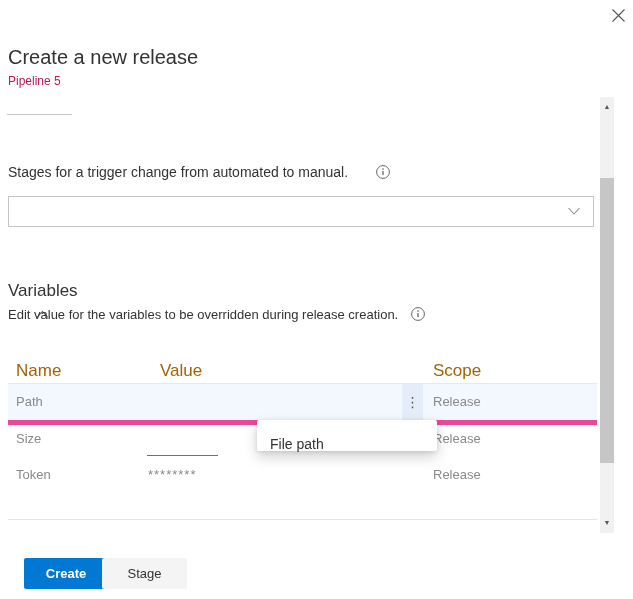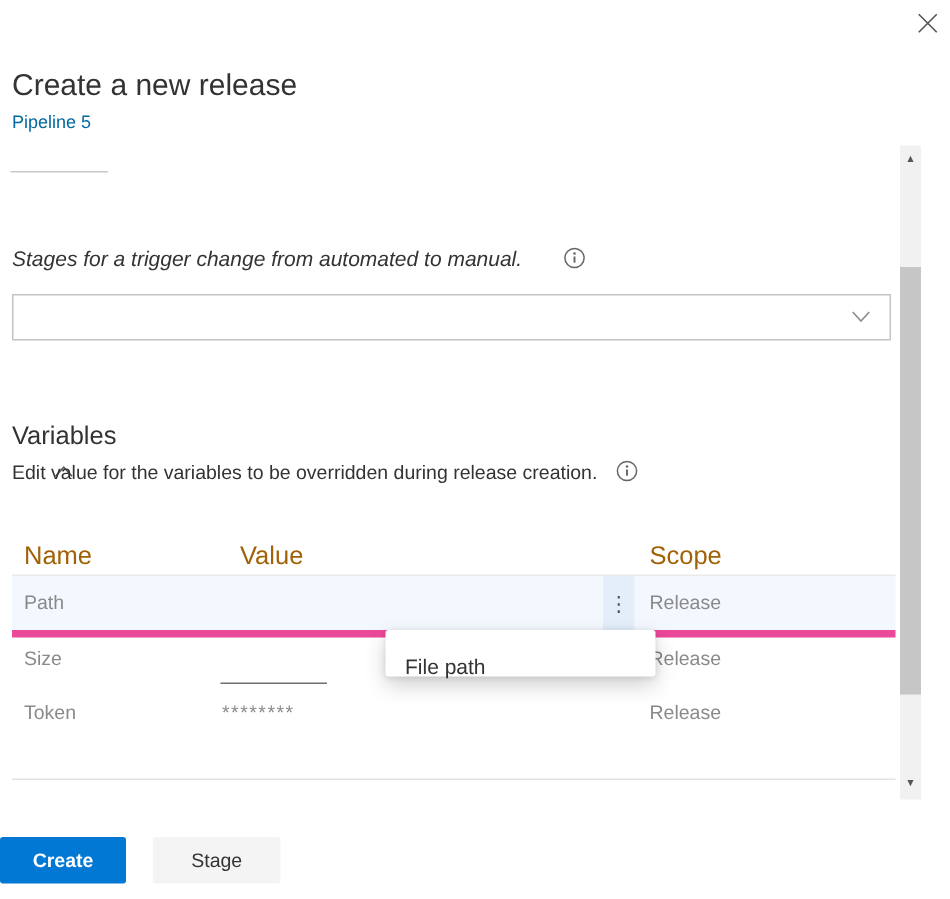--- a/index.html
+++ b/index.html
@@ -5,31 +5,31 @@
   html,body{margin:0;padding:0;background:#fff;}
   .app{position:relative;width:633px;height:599px;background:#ffffff;
        font-family:"Liberation Sans",sans-serif;color:#333;overflow:hidden;}
 
   
   .close-btn{position:absolute;left:608px;top:5px;width:20px;height:20px;cursor:pointer;
              display:flex;align-items:center;justify-content:center;}
 
   
   .title{position:absolute;left:8px;top:46px;font-size:20px;color:#333;}
-  .subtitle{position:absolute;left:8px;top:74px;font-size:12px;color:#0369a1;}
+  .subtitle{position:absolute;left:8px;top:74px;font-size:12px;color:#be185d;}
 
   
   .connector{position:absolute;left:7px;top:114px;width:65px;height:1px;background:#c8c8c8;}
   .stage-card{position:absolute;left:72px;top:100px;width:105px;height:24px;background:#fff;
               border:1px solid #0078d4;border-top:4px solid #0078d4;
               display:flex;align-items:center;padding-left:8px;gap:7px;cursor:pointer;}
   .stage-card .lbl{font-size:13px;color:#333;}
 
   
-  .trigger-row{position:absolute;left:8px;top:164px;display:flex;align-items:center;gap:27px;font-style:italic;}
+  .trigger-row{position:absolute;left:8px;top:164px;display:flex;align-items:center;gap:27px;}
   .trigger-row .txt{font-size:14px;color:#333;}
   .dropdown{position:absolute;left:8px;top:196px;width:584px;height:29px;border:1px solid #c4c4c4;
             background:#fff;cursor:pointer;}
   .dropdown .chev{position:absolute;right:12px;top:8px;}
 
   
   .vars-head{position:absolute;left:8px;top:281px;display:flex;align-items:center;gap:9px;cursor:pointer;flex-direction:column;}
   .vars-head .txt{font-size:17px;color:#333;}
   .vars-desc{position:absolute;left:8px;top:306px;display:flex;align-items:center;gap:12px;}
   .vars-desc .txt{font-size:13px;color:#333;}
@@ -65,21 +65,21 @@
   .sbar{position:absolute;left:600px;top:97px;width:14px;height:436px;background:#f1f1f1;}
   .sbar .arr{position:absolute;left:0;width:14px;height:14px;color:#555;font-size:7px;
              display:flex;align-items:center;justify-content:center;cursor:pointer;}
   .sbar .arr.up{top:2px;}
   .sbar .arr.down{bottom:4px;}
   .sbar .thumb{position:absolute;left:0;top:81px;width:14px;height:285px;background:#c6c6c6;cursor:pointer;}
 
   
   .btn{position:absolute;top:558px;height:31px;border:none;font-family:"Liberation Sans",sans-serif;
        font-size:13px;cursor:pointer;border-radius:2px;}
-  .btn.create{left:0;width:84px;background:#0078d4;color:#fff;font-weight:700;}
+  .btn.create{left:24px;width:84px;background:#0078d4;color:#fff;font-weight:700;}
   .btn.cancel{left:102px;width:85px;background:#f4f4f4;color:#333;}
 </style>
 </head>
 <body>
 
 <div class="app">
 
   <div class="close-btn">
     <svg width="15" height="15" viewBox="0 0 15 15">
       <path d="M1.5 1.5 L13.5 13.5 M13.5 1.5 L1.5 13.5" stroke="#555" stroke-width="1.1" fill="none"></path>

